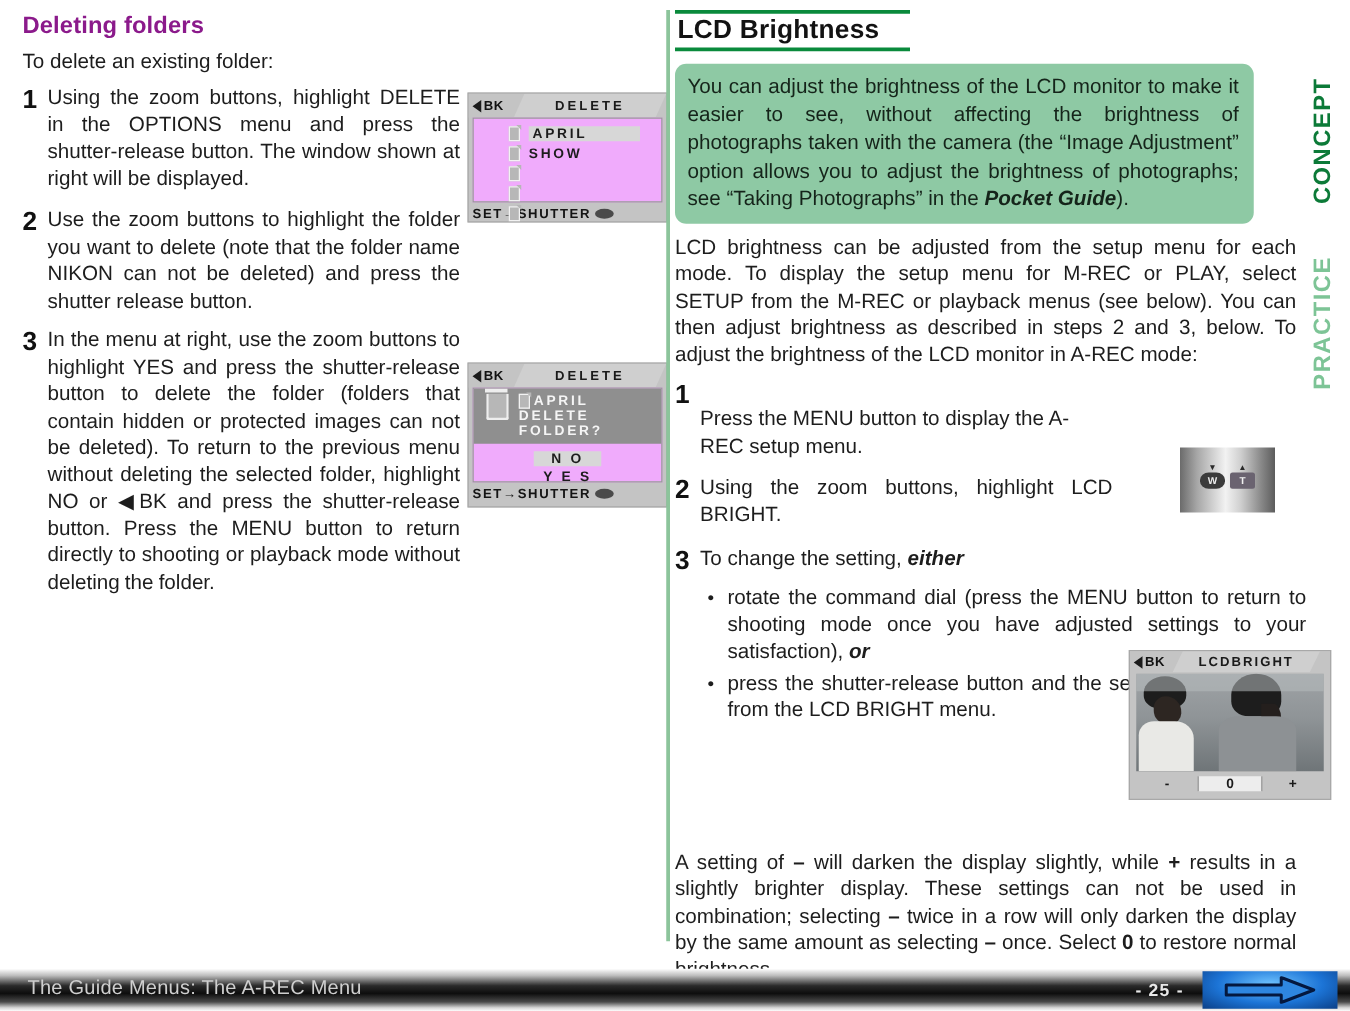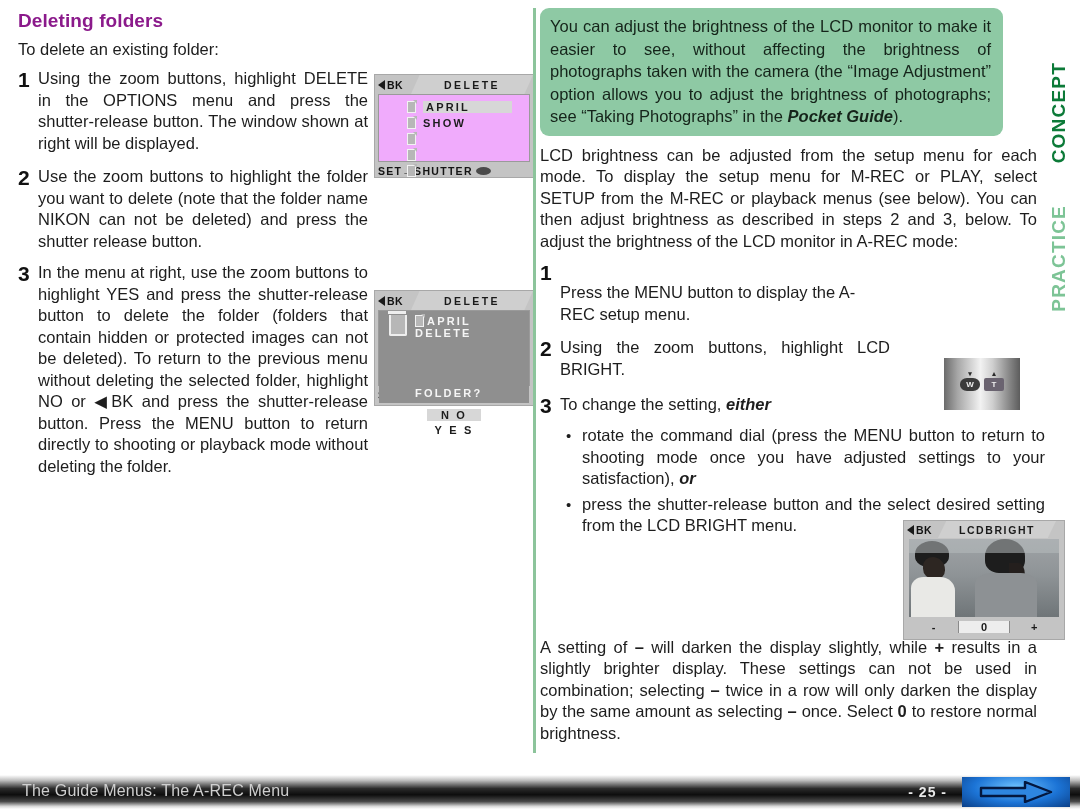--- a/index.html
+++ b/index.html
@@ -235,37 +235,42 @@
     </div>
     <div class="lcd-body" style="margin:0 3px;height:74px;">
       <div style="background:#8f8f8f;display:flex;align-items:flex-start;padding:4px 0 4px 10px;gap:8px;">
         <span class="trash"></span>
         <div>
           <div style="display:flex;align-items:center;gap:3px;">
             <span class="folder-ic"></span>
             <span class="menu-lbl" style="color:#f5f5f5;">APRIL</span>
           </div>
           <div class="menu-lbl" style="color:#f5f5f5;">DELETE</div>
-          <div class="menu-lbl" style="color:#f5f5f5;margin-top:48px;">FOLDER?</div>
+          <div class="menu-lbl" style="color:#f5f5f5;">FOLDER?</div>
         </div>
       </div>
       <div style="text-align:center;padding-top:2px;">
         <div class="menu-lbl hl" style="display:inline-block;padding:0 14px;">N O</div>
         <div class="menu-lbl" style="margin-top:1px;">Y E S</div>
       </div>
     </div>
     <div class="lcd-foot">
       <span>SET→SHUTTER</span>
       <span class="oval"></span>
     </div>
   </div>
 
   <div class="right-rule"></div>
 
   <div class="col-right">
+    <div class="right-head-wrap">
+      <div class="rule-green"></div>
+      <h2 class="right-head">LCD Brightness</h2>
+      <div class="rule-green"></div>
+    </div>
 
     <div class="concept-box">
       <p><span>You can adjust the brightness of the LCD monitor to make it easier to see, without affecting the brightness of photographs taken with the camera (the “Image Adjustment” option allows you to adjust the brightness of photographs; see “Taking Photographs” in the </span><i class="b">Pocket Guide</i><span>).</span></p>
     </div>
 
     <div class="p just" style="width:497px;">LCD brightness can be adjusted from the setup menu for each mode.  To display the setup menu for M-REC or PLAY, select SETUP from the M-REC or playback menus (see below). You can then adjust brightness as described in steps 2 and 3, below.  To adjust the brightness of the LCD monitor in A-REC mode:</div>
 
     <div class="step" style="margin-top:9px;">
       <div class="num">1</div>
       <div class="txt" style="text-align:left;max-width:330px;margin-top:21px;">Press the MENU button to display the A-REC setup menu.</div>

